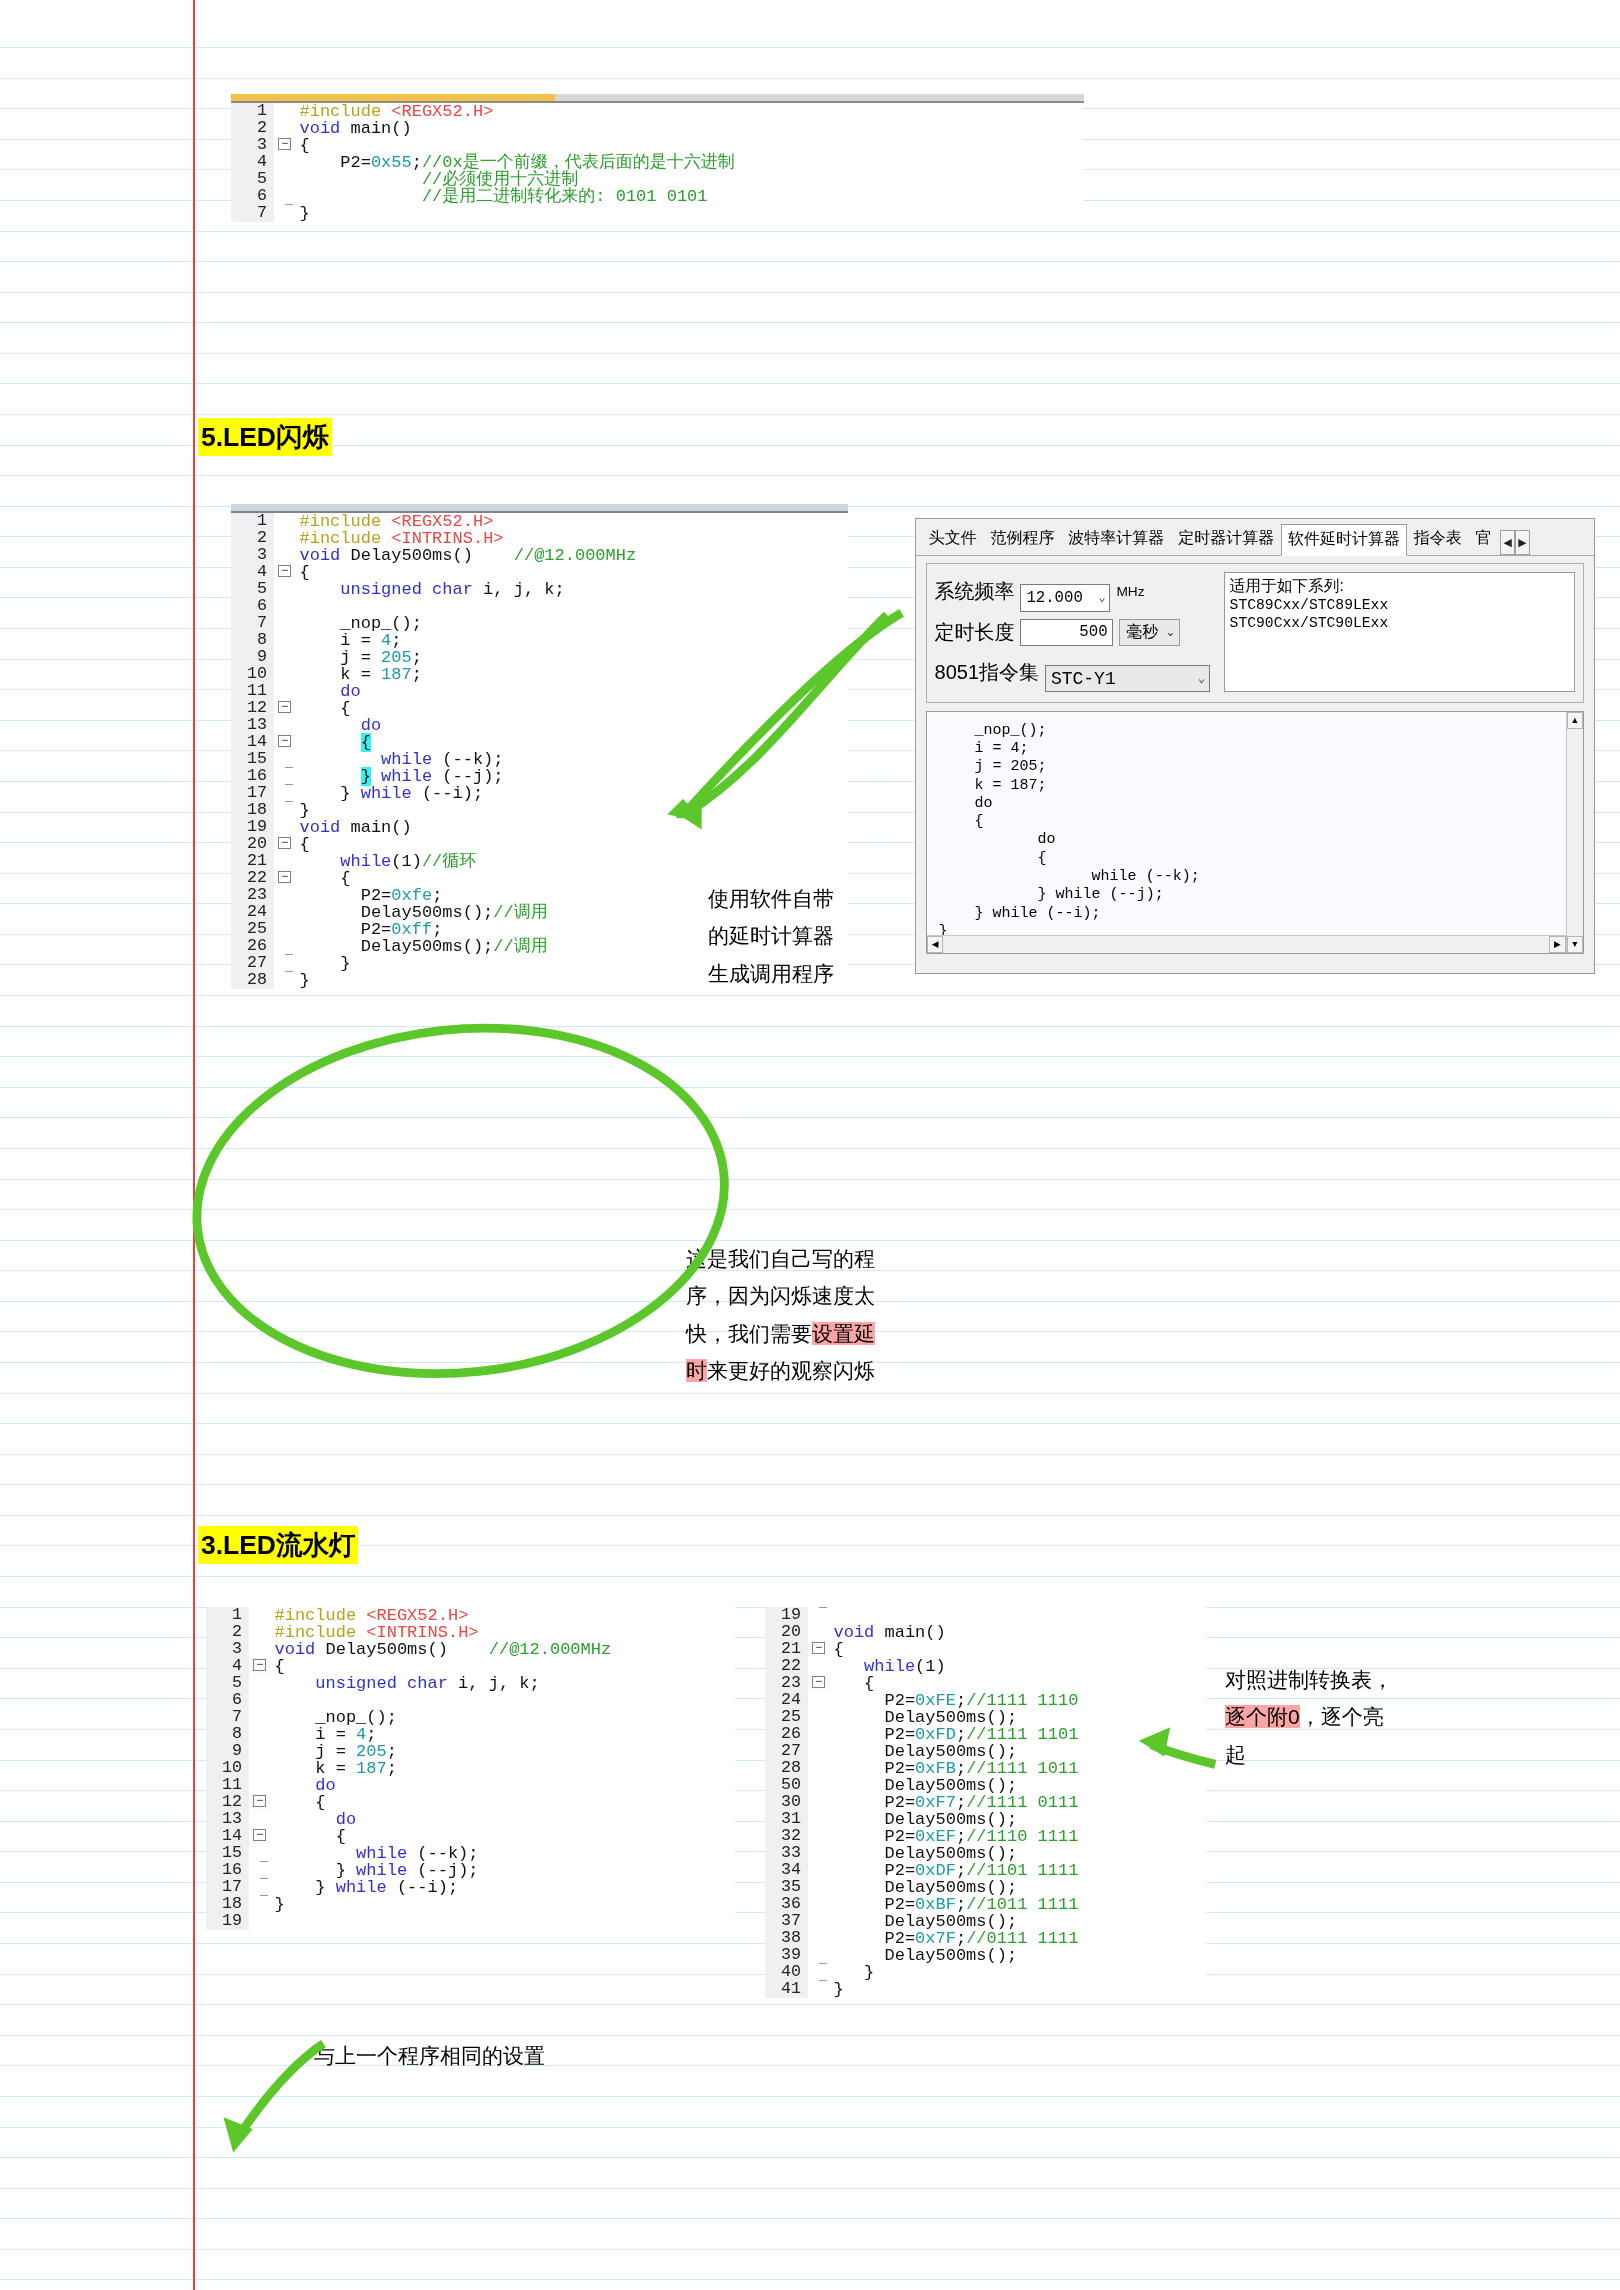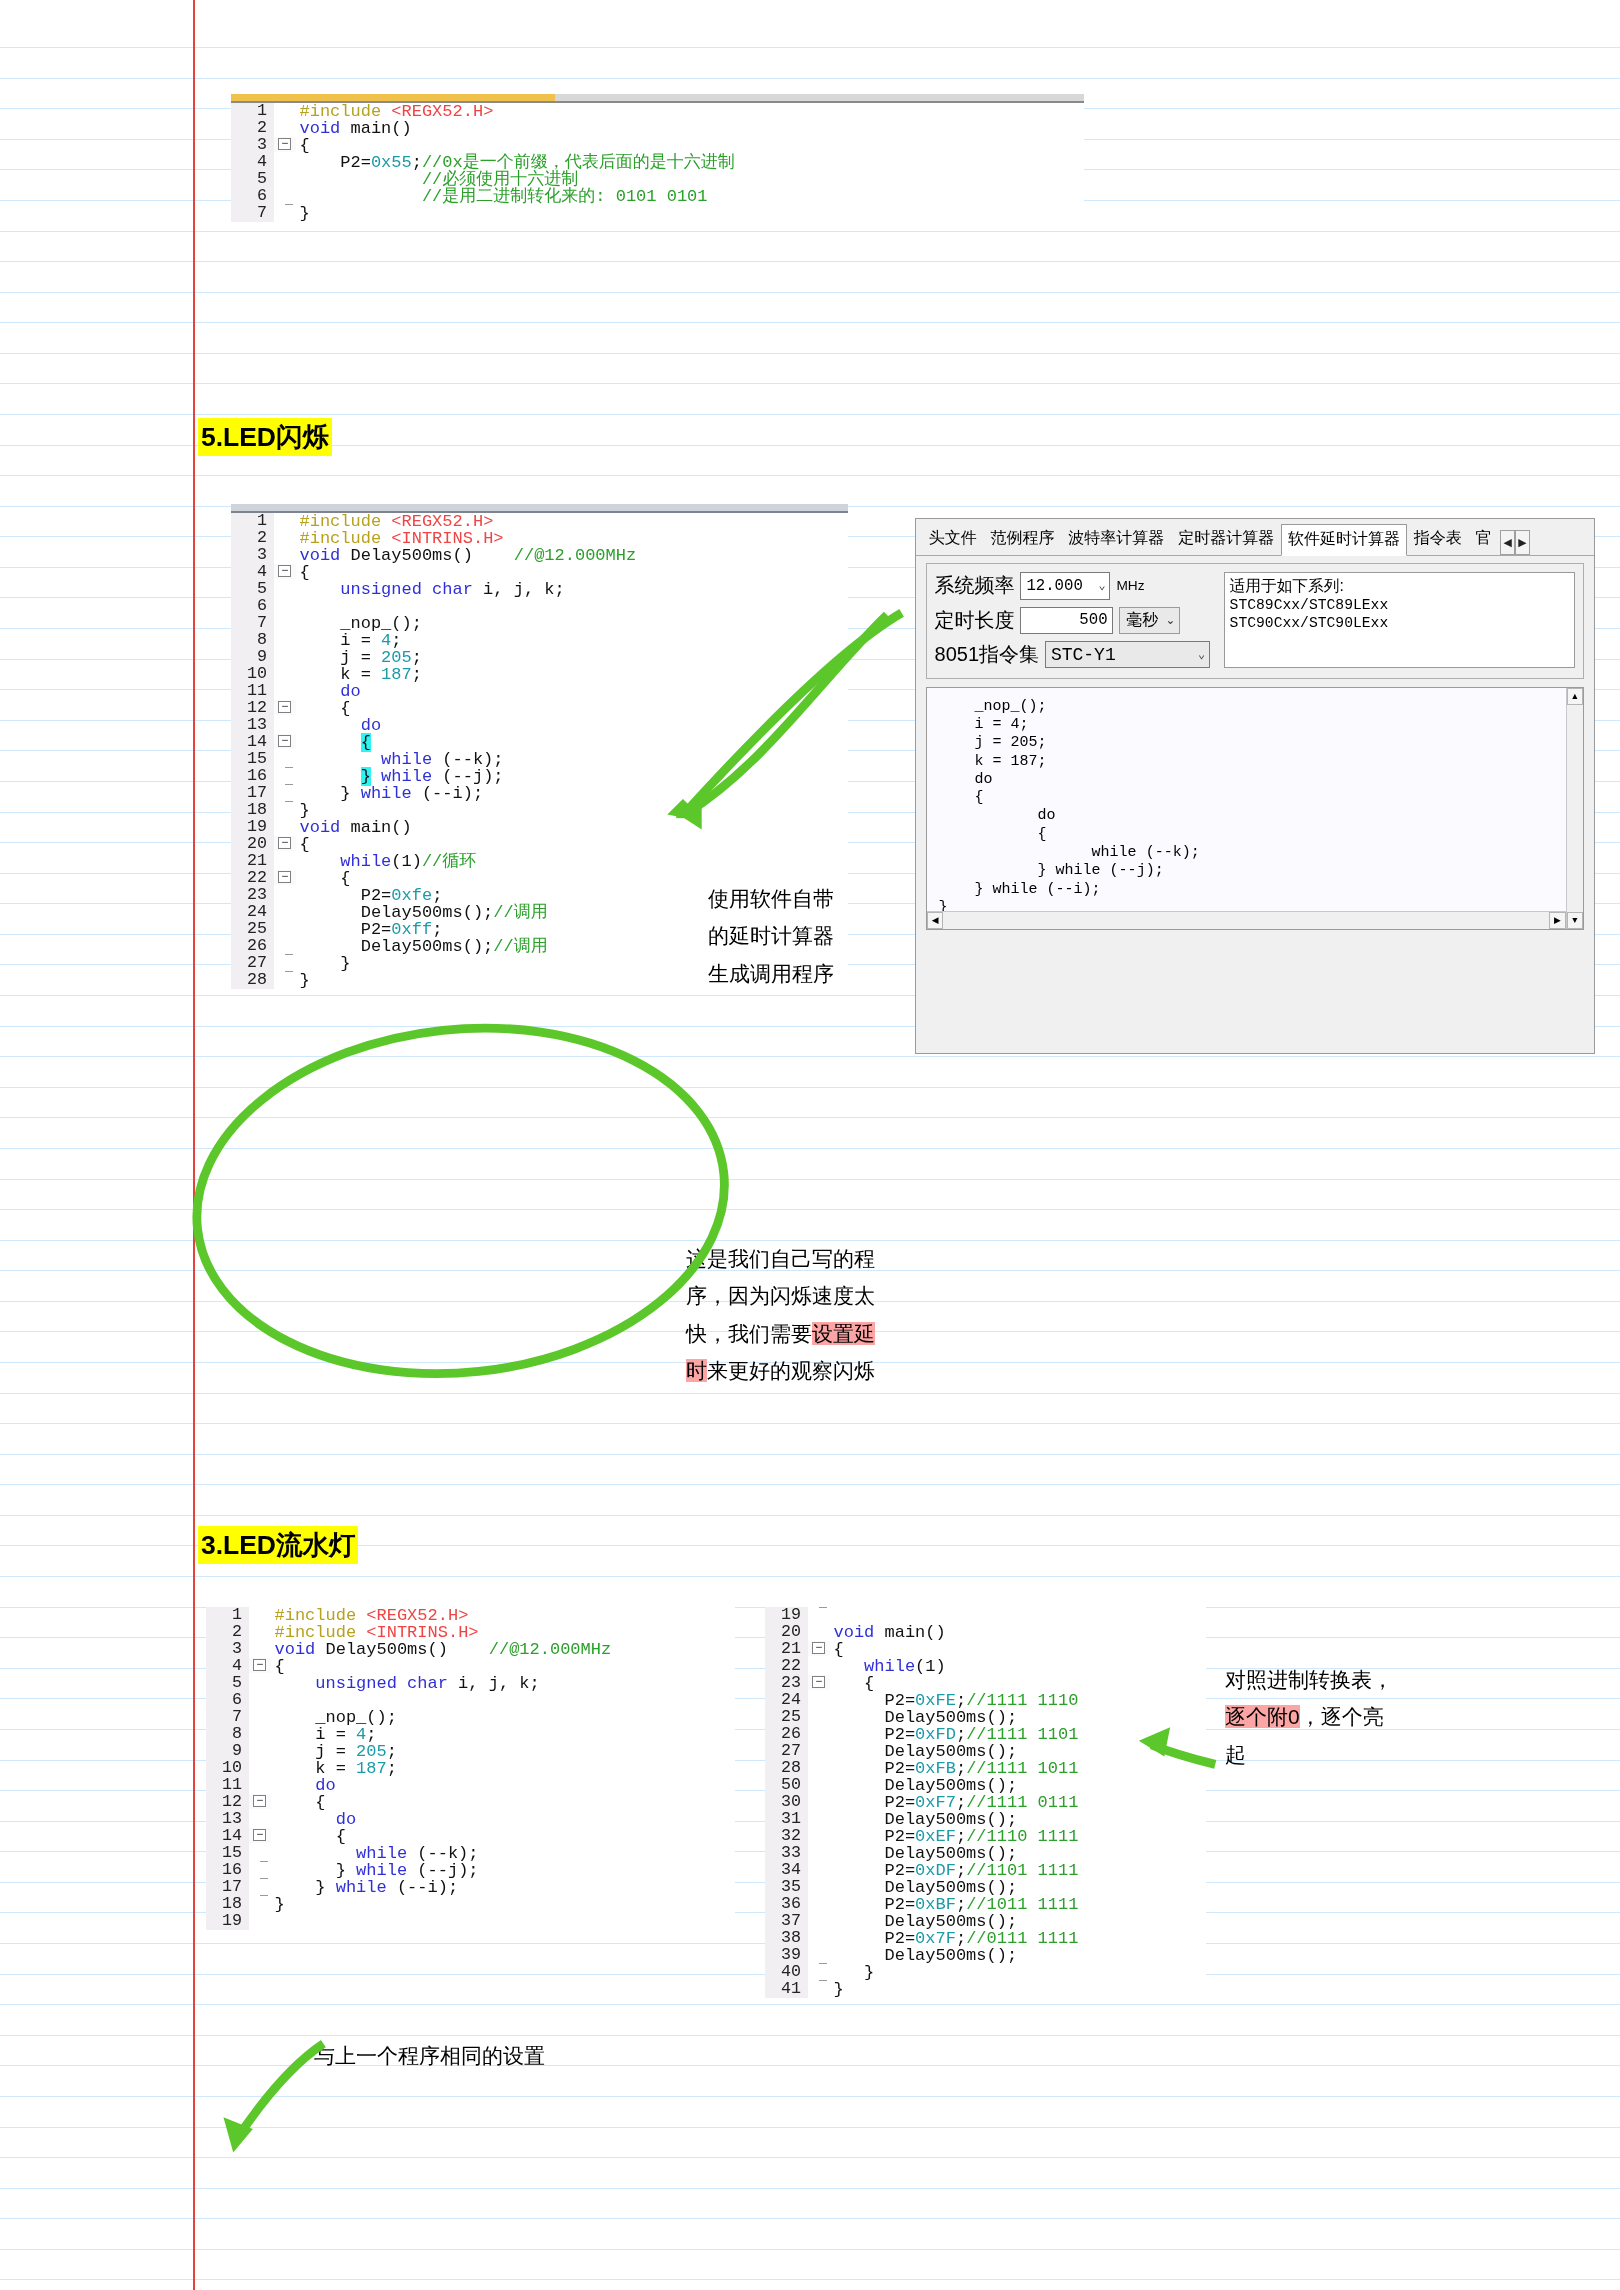--- a/index.html
+++ b/index.html
@@ -83,21 +83,21 @@
     font-size:10.8px; text-align:center; line-height:22.5px; color:#222;
   }
   .dlg-body { border-top:1px solid #a8a8a8; padding:7.8px 9.8px 9.8px 9.8px; }
   .grpbox { border:1px solid #aeaeae; padding:7.8px 7.8px 9.8px 7.8px; display:flex; gap:13.7px; }
   .form-col { display:flex; flex-direction:column; gap:6.9px; }
   .frow { display:flex; align-items:center; gap:5.9px; }
   .flabel { font-size:20px; color:#000; white-space:nowrap; }
   .fsel {
     border:1px solid #7a7a7a; background:#fff; height:27.4px; min-width:90px;
     display:flex; align-items:center; justify-content:space-between; padding:0 3.9px 0 4.9px;
-    font-size:15.7px; font-family:"Liberation Mono",monospace;
+    font-size:15.7px; font-family:"Liberation Mono",monospace;margin-top:12px;
   }
   .fsel.gray { background:#e9e9e9; }
   .fsel .cv{ }
   .caret { font-size:11.8px; color:#333; }
   .fin {
     border:1px solid #7a7a7a; background:#fff; height:27.4px; width:93px;
     display:flex; align-items:center; justify-content:flex-end; padding:0 4.9px;
     font-size:15.7px; font-family:"Liberation Mono",monospace;
   }
   .unitsel {
@@ -258,21 +258,21 @@
       <div class="crow"><div class="gutter">22</div><div class="fold"><span class="foldbox">−</span></div><div class="txt"><span>    {</span></div></div>
       <div class="crow"><div class="gutter">23</div><div class="fold"><span class="foldline"></span></div><div class="txt"><span>      P2=</span><span class="num">0xfe</span><span>;</span></div></div>
       <div class="crow"><div class="gutter">24</div><div class="fold"><span class="foldline"></span></div><div class="txt"><span>      Delay500ms();</span><span class="cmt">//调用</span></div></div>
       <div class="crow"><div class="gutter">25</div><div class="fold"><span class="foldline"></span></div><div class="txt"><span>      P2=</span><span class="num">0xff</span><span>;</span></div></div>
       <div class="crow"><div class="gutter">26</div><div class="fold"><span class="foldline"></span></div><div class="txt"><span>      Delay500ms();</span><span class="cmt">//调用</span></div></div>
       <div class="crow"><div class="gutter">27</div><div class="fold"><span class="foldtick"></span></div><div class="txt"><span>    }</span></div></div>
       <div class="crow"><div class="gutter">28</div><div class="fold"><span class="foldtick" style="height:50%"></span></div><div class="txt"><span>}</span></div></div>
     </div>
 </div>
 
-<div class="dlg" style="left:915px; top:518px; width:680px; height:536px;">
+<div class="dlg" style="left:915px; top:518px; width:680px; height:456px;">
   <div class="dlg-tabs" id="dlgTabs">
       <div class="tab">头文件</div>
       <div class="tab">范例程序</div>
       <div class="tab">波特率计算器</div>
       <div class="tab">定时器计算器</div>
       <div class="tab active">软件延时计算器</div>
       <div class="tab">指令表</div>
       <div class="tab">官</div>
       <div class="tab-arrows">
         <div class="tab-arrow">◀</div>

